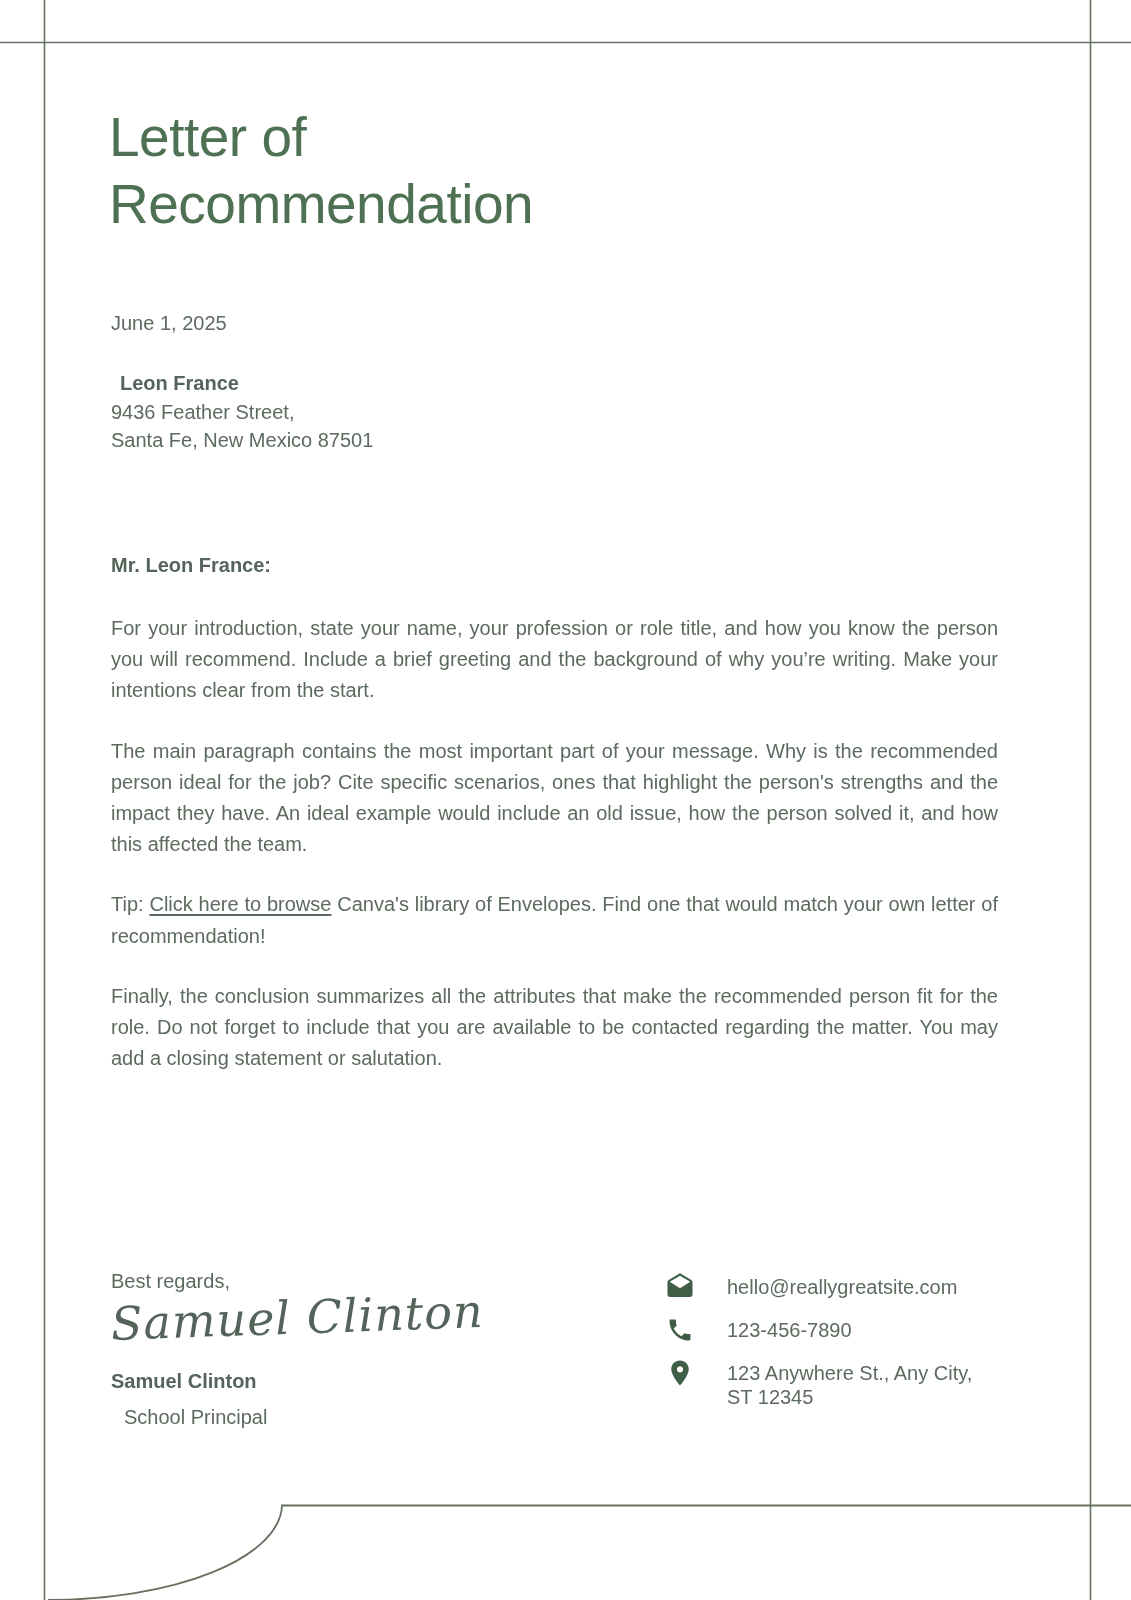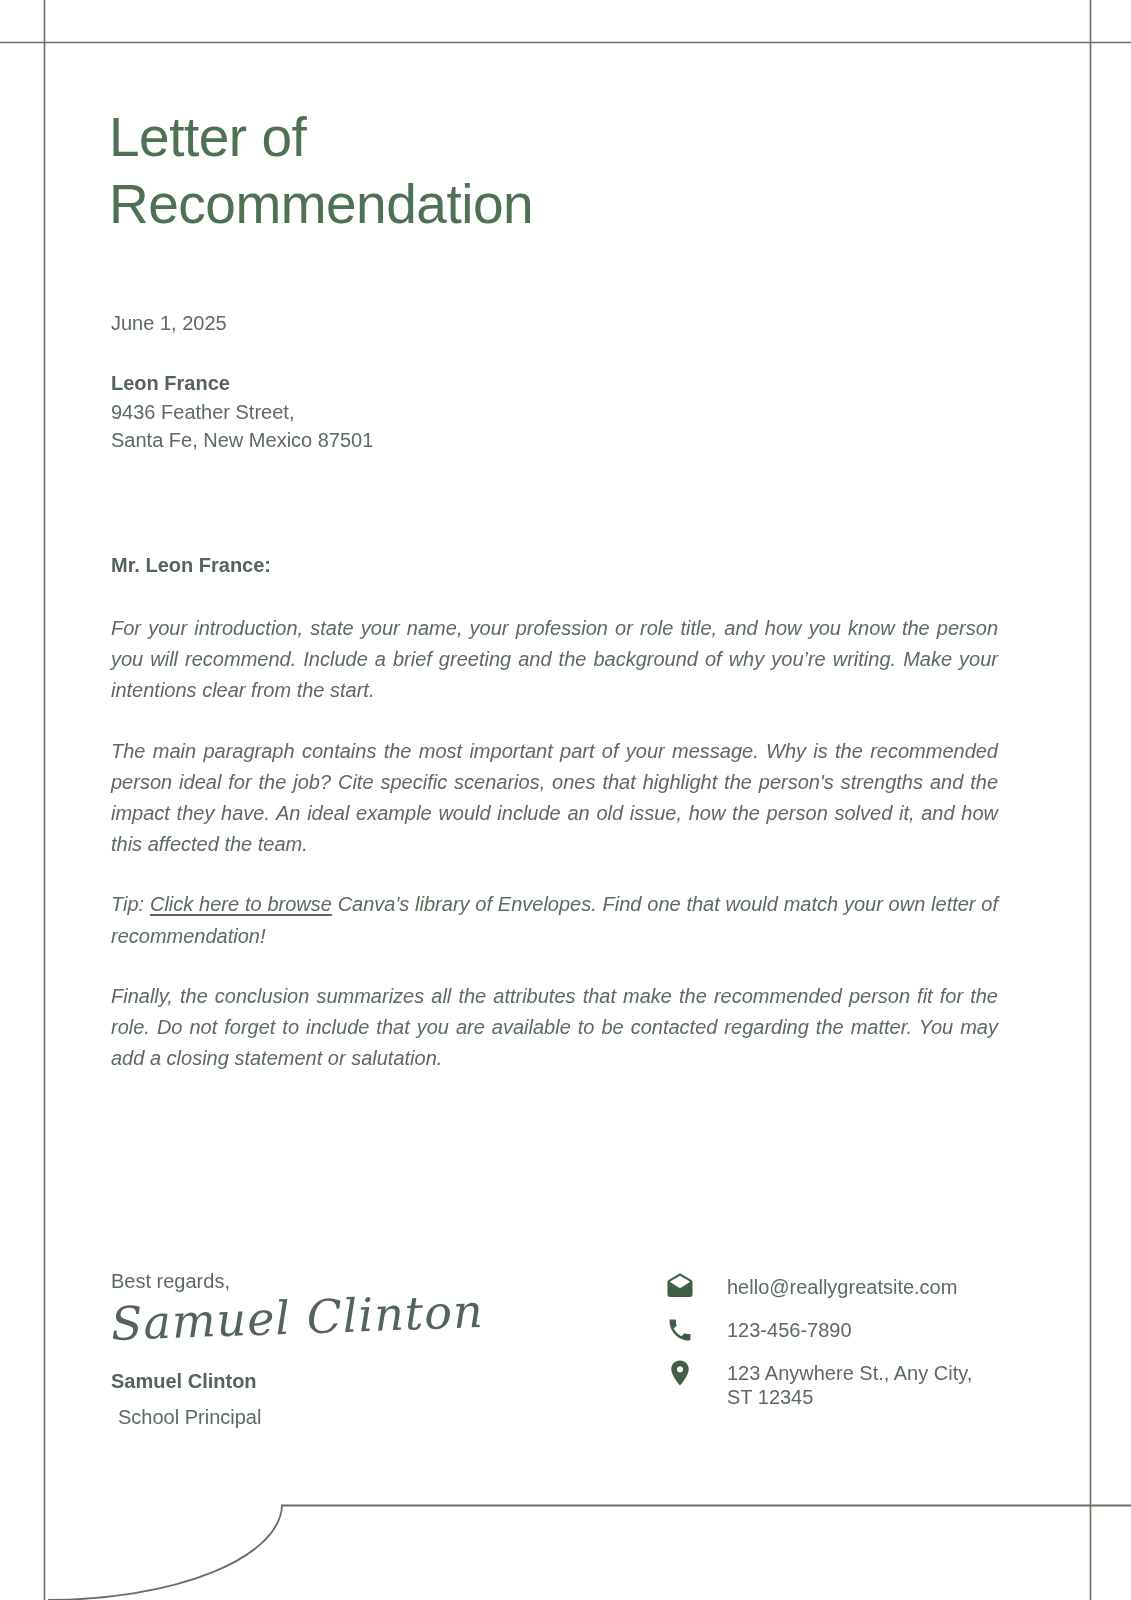--- a/index.html
+++ b/index.html
@@ -34,37 +34,36 @@
     position: absolute;
     left: 111px; top: 312px;
     font-size: 20px;
   }
   .recipient-block {
     position: absolute;
     left: 111px; top: 369px;
     font-size: 20px;
     line-height: 28.7px;
   }
-  .recipient-name { font-weight: 700; color: #55645a; }
+  .recipient-name { font-weight: 700; color: #55645a; margin-left: 9px; }
   .recipient-role { font-style: italic; }
   .salutation {
     position: absolute;
     left: 111px; top: 554px;
     font-size: 20px;
     font-weight: 700;
     color: #55645a;
   }
   .letter-body {
     position: absolute;
     left: 111px; top: 613px;
     width: 887px;
     font-size: 20px;
     line-height: 31.2px;
     text-align: justify;
-    font-style: italic;
   }
   .letter-body p { margin: 0 0 29px 0; }
   .tip-link {
     color: #5d6a5e;
     text-decoration: underline;
     text-underline-offset: 3px;
     cursor: pointer;
   }
   .regards-line {
     position: absolute;
@@ -85,21 +84,21 @@
   }
   .signer-name {
     position: absolute;
     left: 111px; top: 1370px;
     font-size: 20px;
     font-weight: 700;
     color: #55645a;
   }
   .signer-role {
     position: absolute;
-    left: 118px; top: 1406px;
+    left: 124px; top: 1406px;
     font-size: 20px;
   }
   .contact-block {
     position: absolute;
     left: 665px; top: 1272px;
     display: flex;
     flex-direction: column;
     gap: 13px;
   }
   .contact-row {

